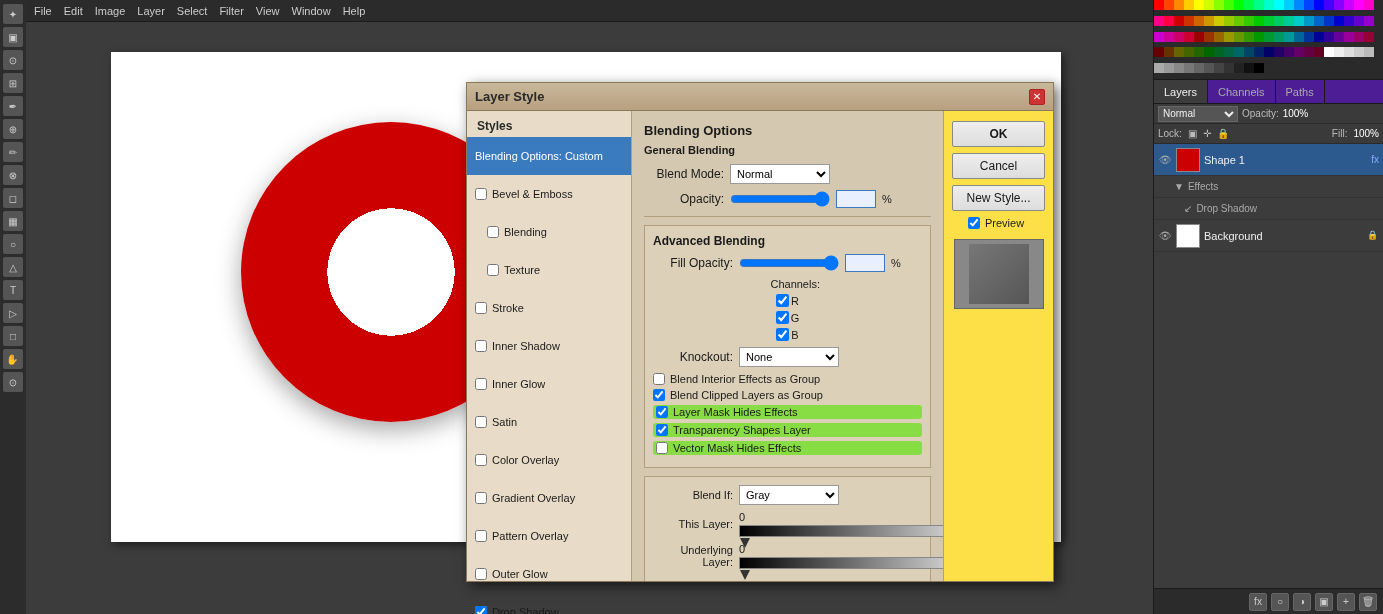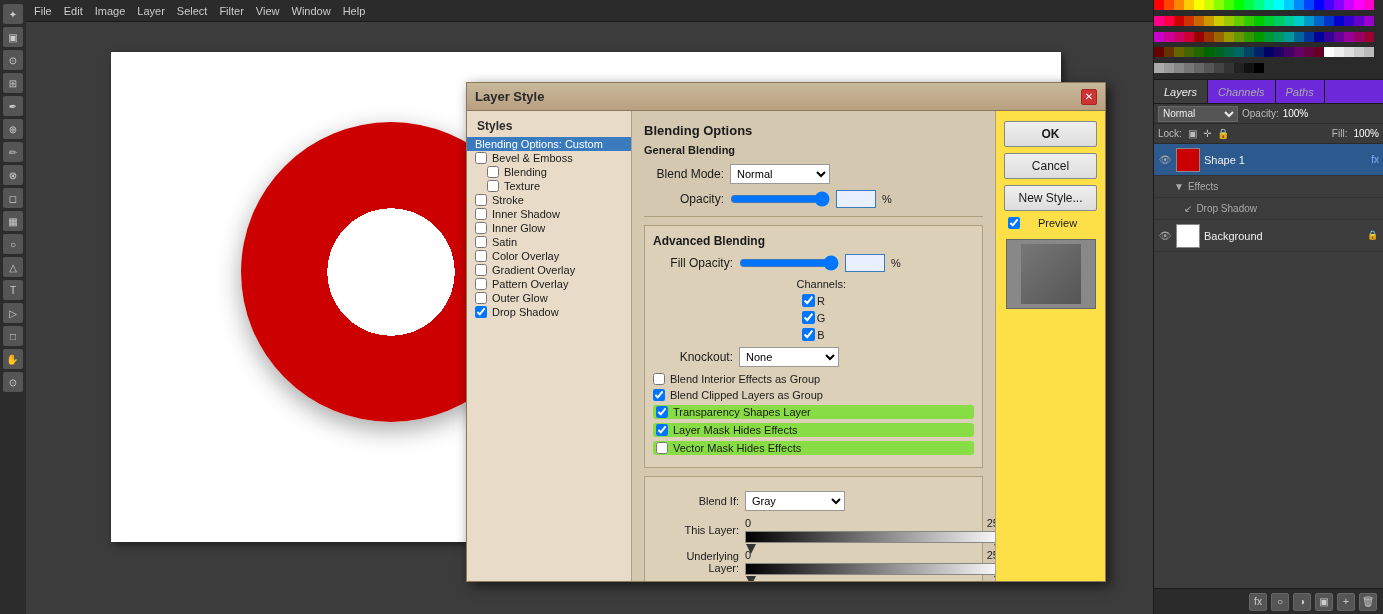--- a/index.html
+++ b/index.html
@@ -92,21 +92,21 @@
       height: 300px;
       border-radius: 50%;
       background: radial-gradient(circle at center, white 30%, #cc0000 30%, #cc0000 80%, rgba(0,0,0,0.15) 80%);
       box-shadow: 0 8px 25px rgba(0,0,0,0.35);
     }
     .dialog {
       pointer-events: all;
       position: absolute;
       left: 440px;
       top: 60px;
-      width: 640px;
+      width: 588px;
       background: #d4c4a8;
       border: 1px solid #8a7a5a;
       box-shadow: 4px 4px 12px rgba(0,0,0,0.6);
     }
     .dialog-titlebar {
       background: linear-gradient(180deg, #c8b89a, #b8a080);
       height: 28px;
       display: flex;
       align-items: center;
       justify-content: space-between;
@@ -147,21 +147,21 @@
     }
     .styles-header {
       padding: 4px 10px;
       font-size: 12px;
       color: #2a2a2a;
       font-weight: bold;
     }
     .style-item {
       display: flex;
       align-items: flex-start;
-      padding: 1px 8px;
+      padding: 13px 8px;
       cursor: pointer;
       color: #1a1a1a;
       font-size: 11px;
     }
     .style-item.active {
       background: #3a7abf;
       color: white;
     }
     .style-item input[type="checkbox"] {
       margin-right: 5px;
@@ -288,21 +288,21 @@
     .knockout-row {
       display: flex;
       align-items: center;
       gap: 6px;
       margin-bottom: 6px;
     }
 
     
     .blend-if-section {
       border: 1px solid #b0a080;
-      padding: 14px;
+      padding: 8px;
       background: #dcd0b8;
       margin-top: 6px;
     }
     .blend-row {
       display: flex;
       align-items: center;
       gap: 6px;
       margin-bottom: 6px;
     }
     .blend-label {
@@ -378,42 +378,41 @@
       justify-content: center;
     }
     .preview-inner {
       width: 60px;
       height: 60px;
       background: linear-gradient(135deg, #777 0%, #555 100%);
     }
     .preview-label {
       display: flex;
       align-items: center;
-      gap: 18px;
-      margin-left: 4px;
+      gap: 5px;
+      margin-left: 16px;
     }
     .preview-label input { width: 12px; height: 12px; }
     .preview-label span { font-size: 11px; color: #1a1a1a; }
 
     
     .right-panel {
       width: 230px;
       background: #3c3c3c;
       display: flex;
       flex-direction: column;
       flex-shrink: 0;
       border-left: 1px solid #1a1a1a;
     }
 
     .panel-tabs {
       display: flex;
-      background: #6d28d9;
+      background: #4c1d95;
       border-bottom: 1px solid #1a1a1a;
       height: 24px;
-      font-style: italic;
     }
     .panel-tab {
       padding: 0 10px;
       line-height: 24px;
       font-size: 11px;
       color: #aaa;
       cursor: pointer;
       border-right: 1px solid #1a1a1a;
     }
     .panel-tab.active {
@@ -731,25 +730,25 @@
               <input type="checkbox" style="">
               <label>Blend Interior Effects as Group</label>
             </div>
             <div class="checkbox-row">
               <input type="checkbox" checked="" style="">
               <label>Blend Clipped Layers as Group</label>
             </div>
 
             <div class="checkbox-row" style="background:#88dd44;border-radius:3px;padding:1px 3px;">
               <input type="checkbox" checked="" style="">
-              <label>Transparency Shapes Layer</label>
+              <label>Layer Mask Hides Effects</label>
             </div>
             <div class="checkbox-row" style="background:#88dd44;border-radius:3px;padding:1px 3px;">
               <input type="checkbox" checked="" style="">
-              <label>Layer Mask Hides Effects</label>
+              <label>Transparency Shapes Layer</label>
             </div>
             <div class="checkbox-row" style="background:#88dd44;border-radius:3px;padding:1px 3px;">
               <input type="checkbox" style="">
               <label>Vector Mask Hides Effects</label>
             </div>
           </div>
 
           <div class="blend-if-section">
             <div class="blend-row">
               <span class="blend-label">Blend If:</span>

